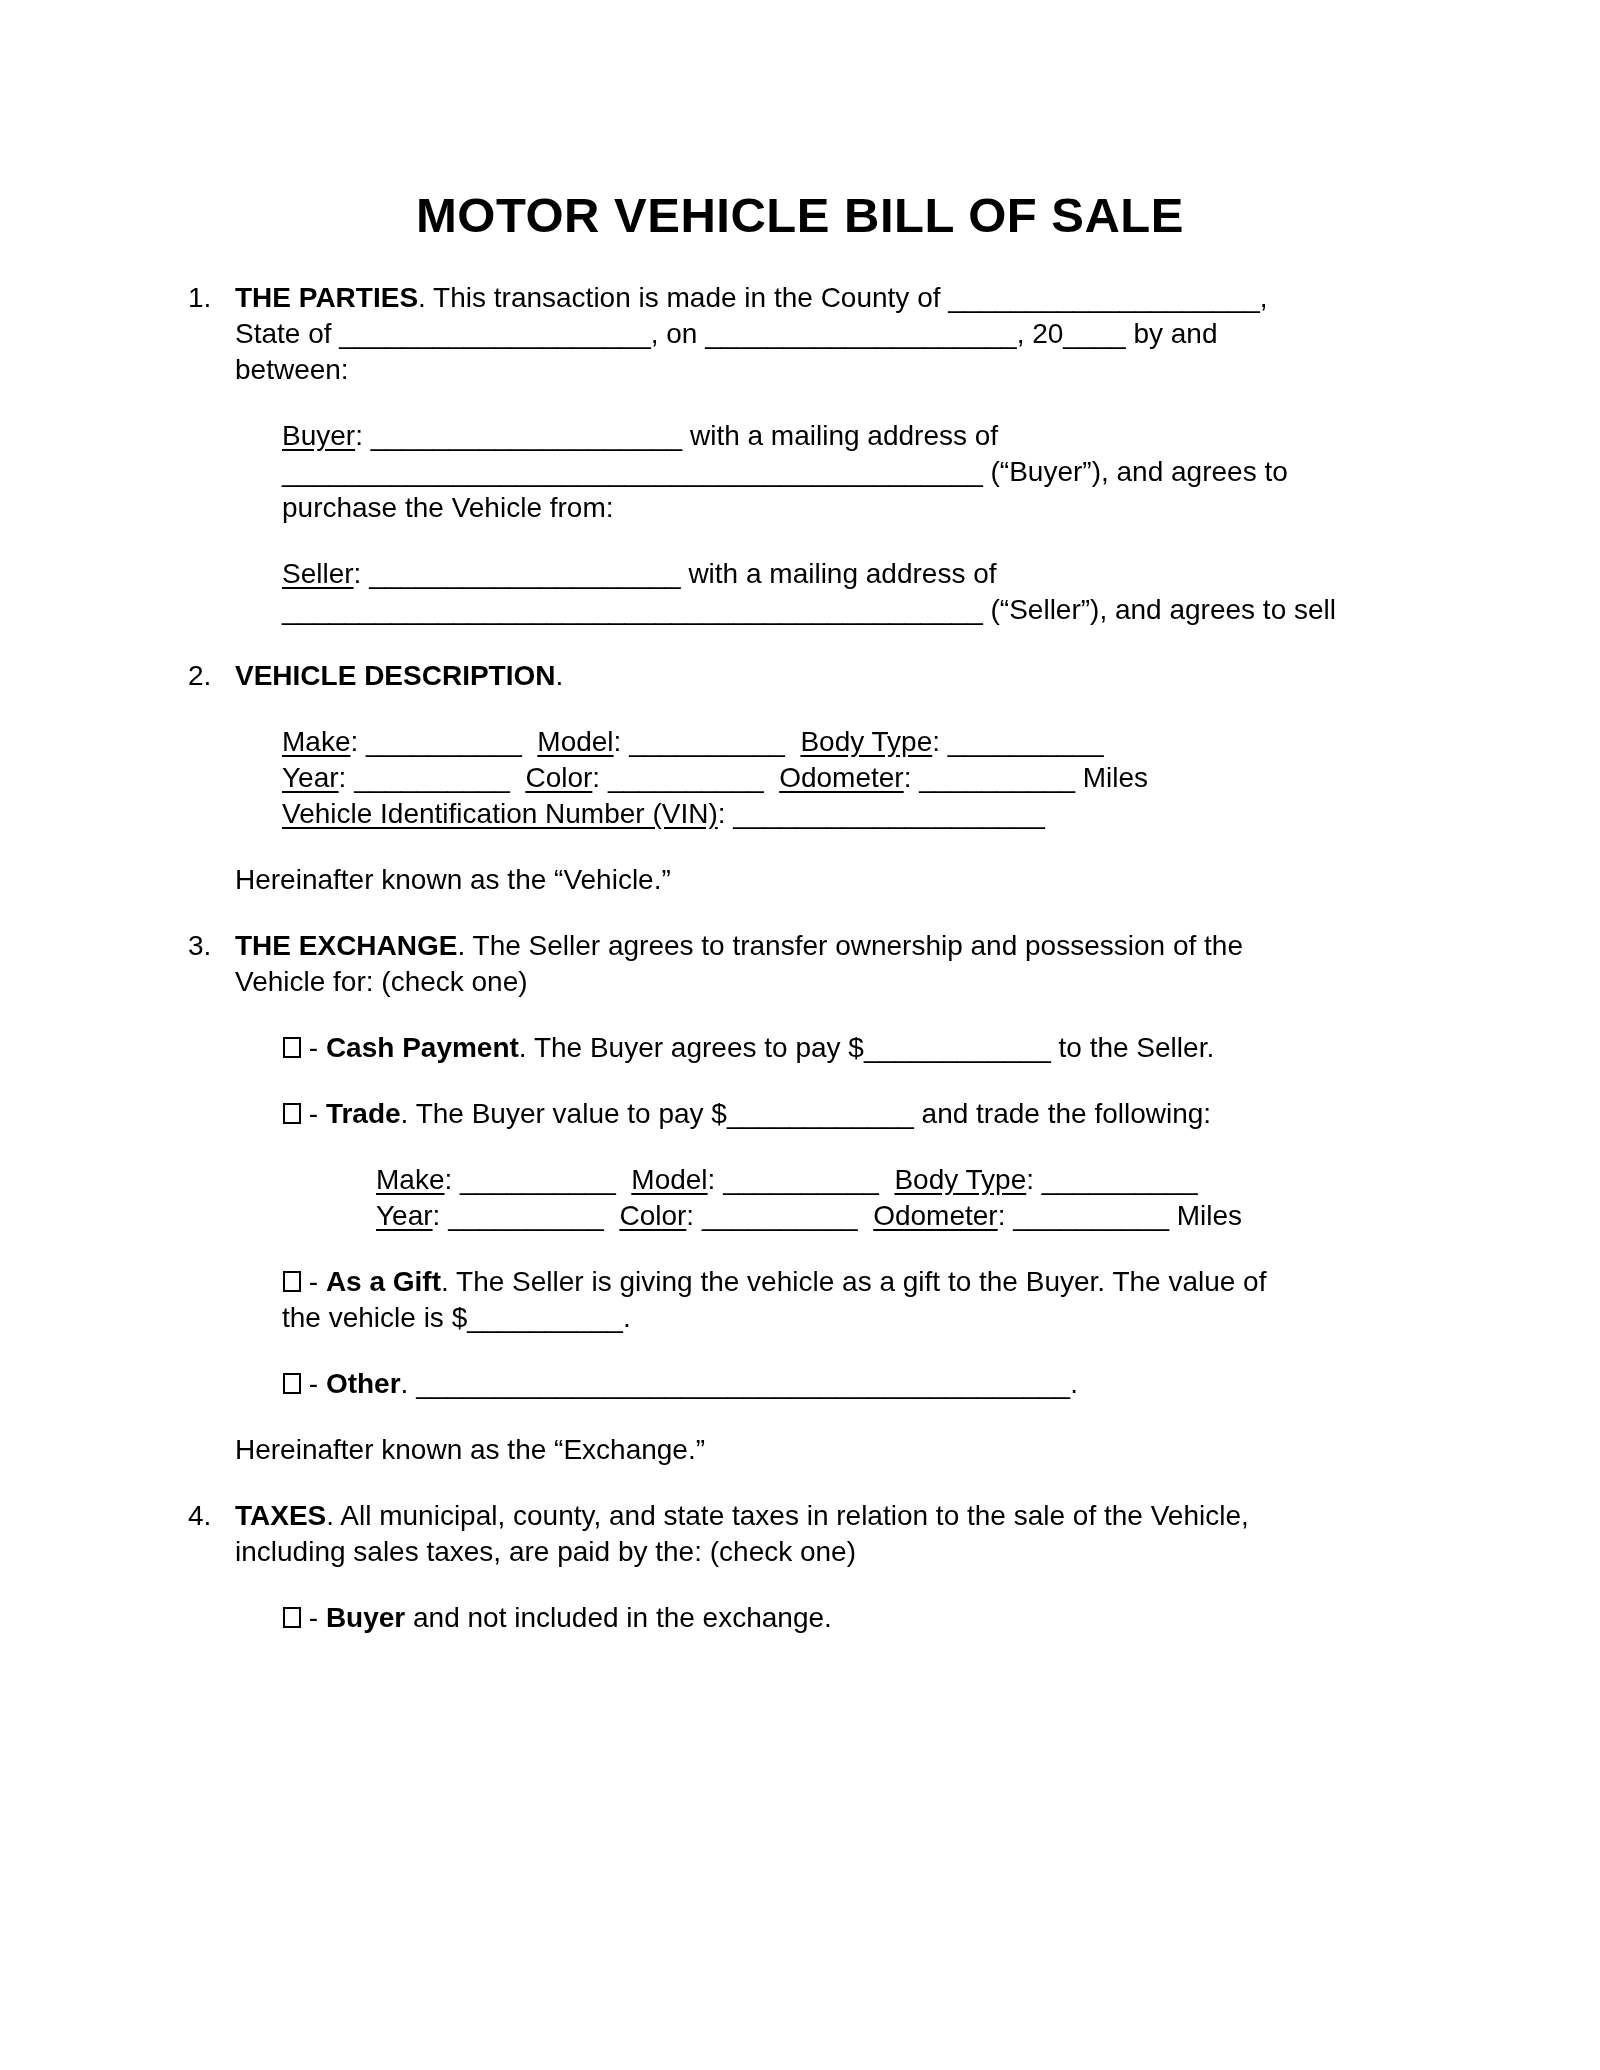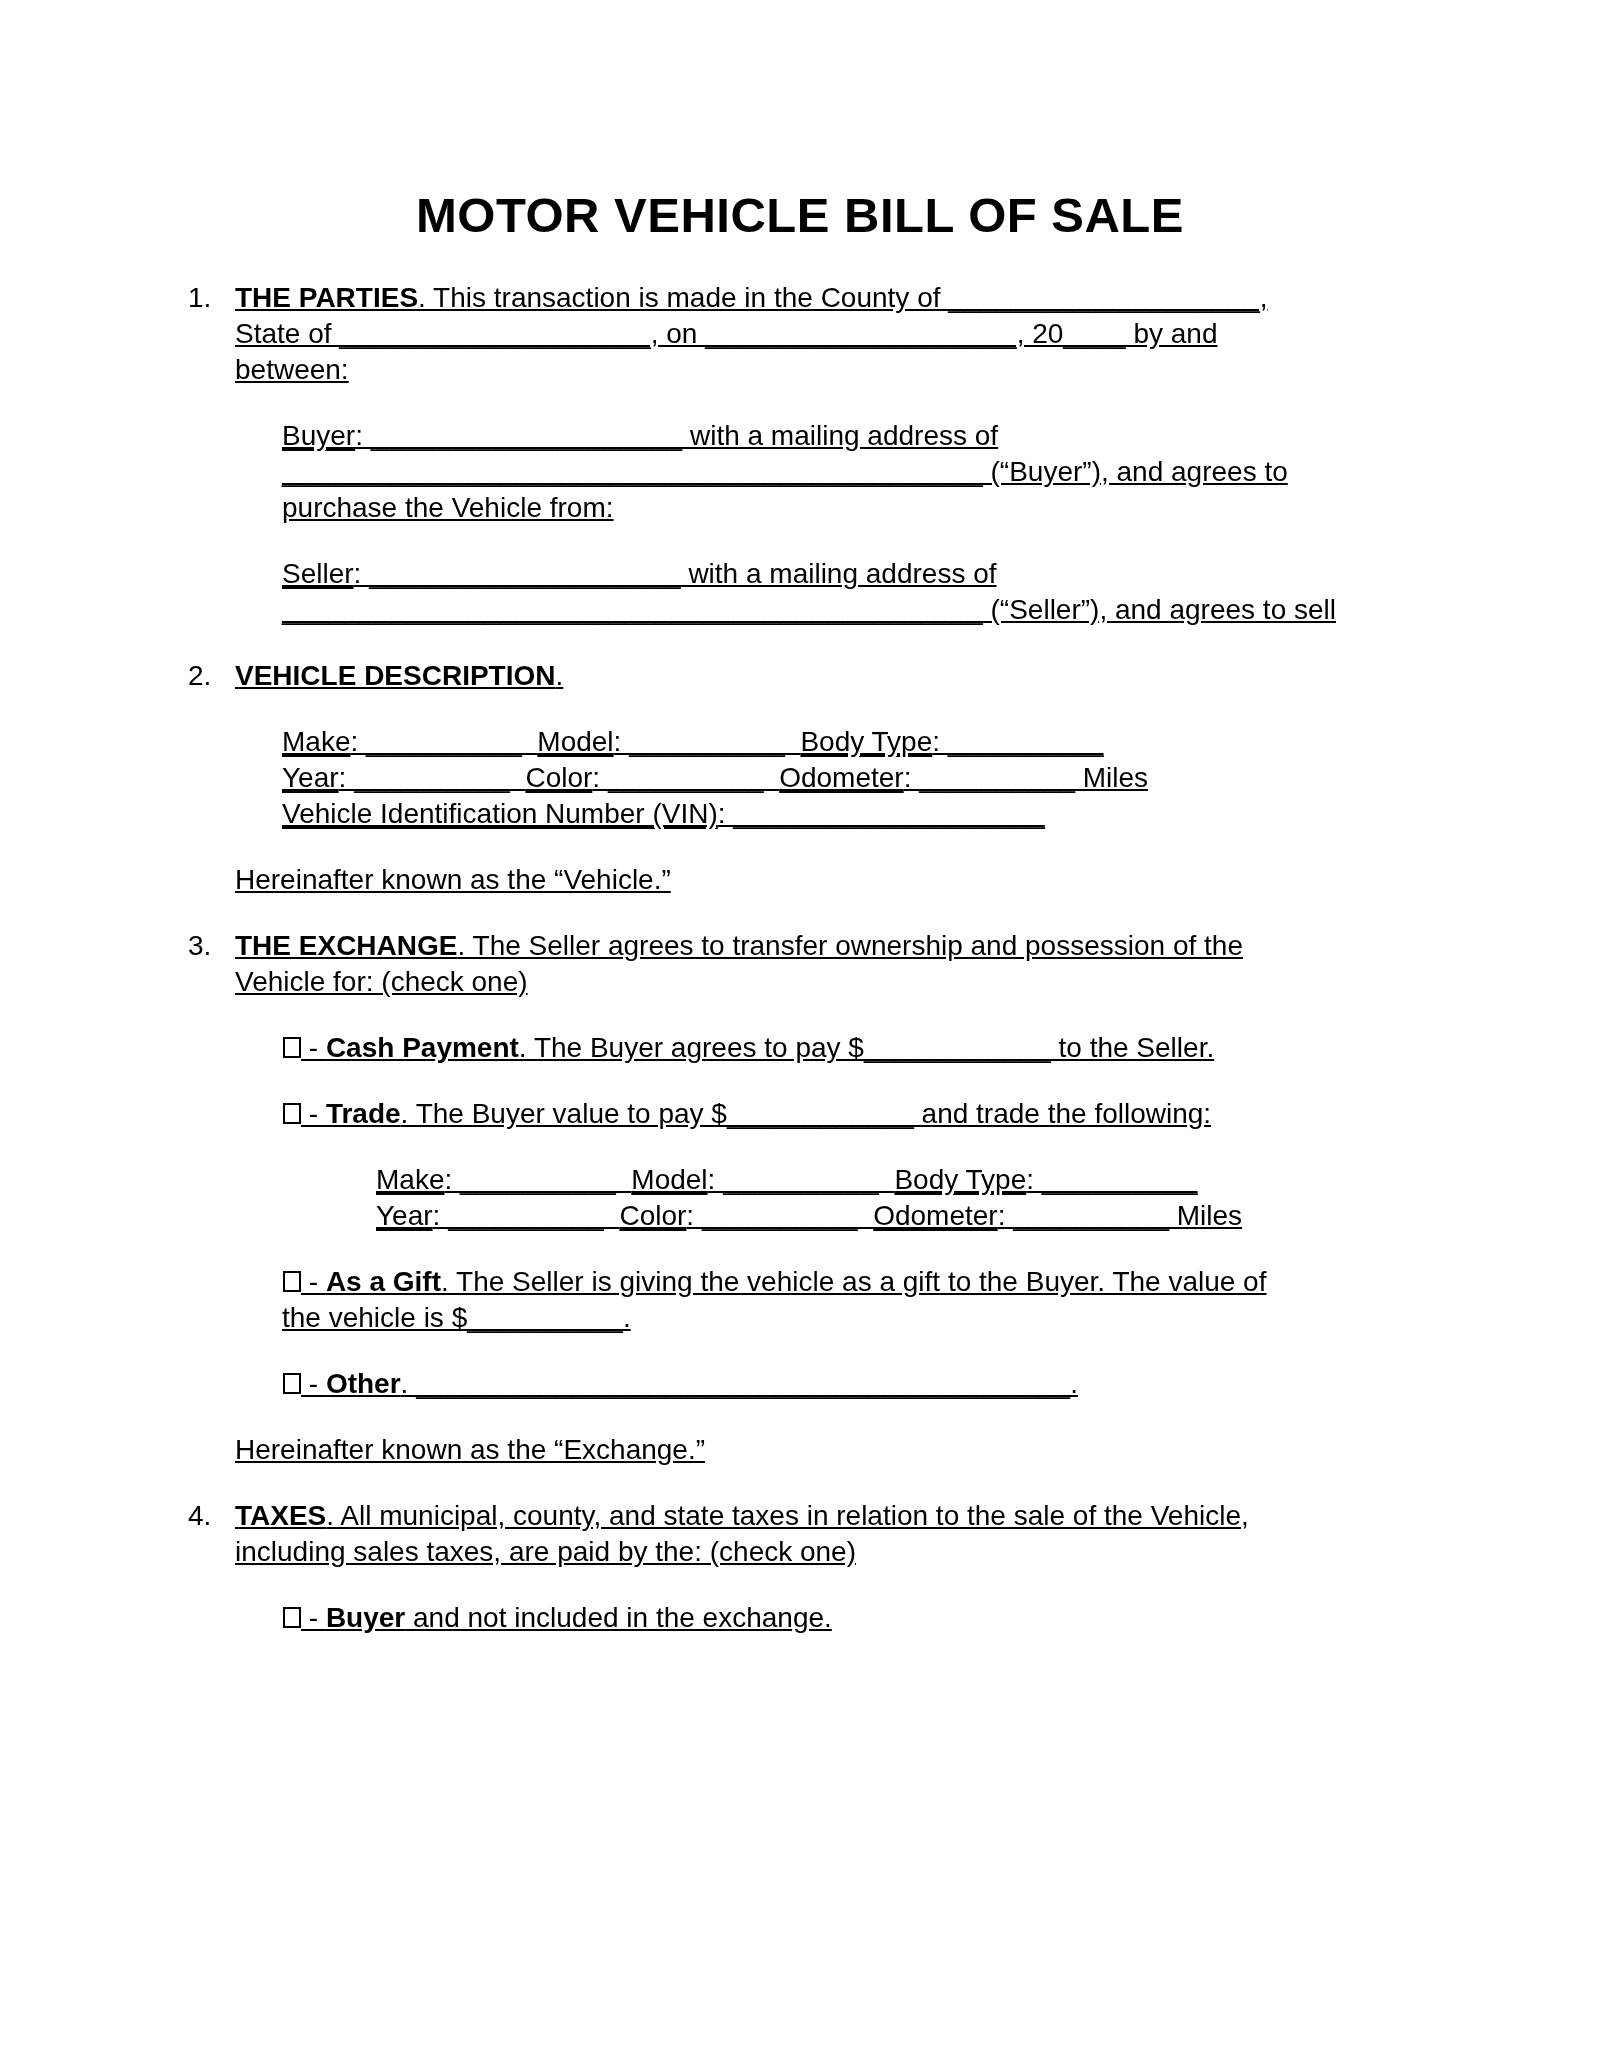--- a/index.html
+++ b/index.html
@@ -11,21 +11,21 @@
   .content{position:absolute;left:141px;right:141px;top:0;padding-top:187px;}
   .title{
     font-size:49px;line-height:57px;font-weight:bold;text-align:center;
     margin:0 0 36px 0;letter-spacing:0.5px;
   }
   .block{margin:0;}
   .block + .block{margin-top:30px;}
   .nblock{display:flex;}
   .nlabel{flex:none;width:94px;padding-left:47px;box-sizing:border-box;line-height:36px;}
   .ntext{flex:1;min-width:0;}
-  .line{margin:0;line-height:36px;white-space:pre-wrap;text-decoration:underline;}
+  .line{margin:0;line-height:36px;white-space:pre-wrap;}
   .ind-t{margin-left:94px;}   
   .ind-a{margin-left:141px;}  
   .ind-b{margin-left:235px;}  
   .b{font-weight:bold;}
   .u{text-decoration:underline;text-underline-offset:4px;}
   .cb{
     display:inline-block;width:14px;height:17px;border:2.5px solid #000;
     vertical-align:-1px;margin-left:1px;
   }
   .footer-logo{

